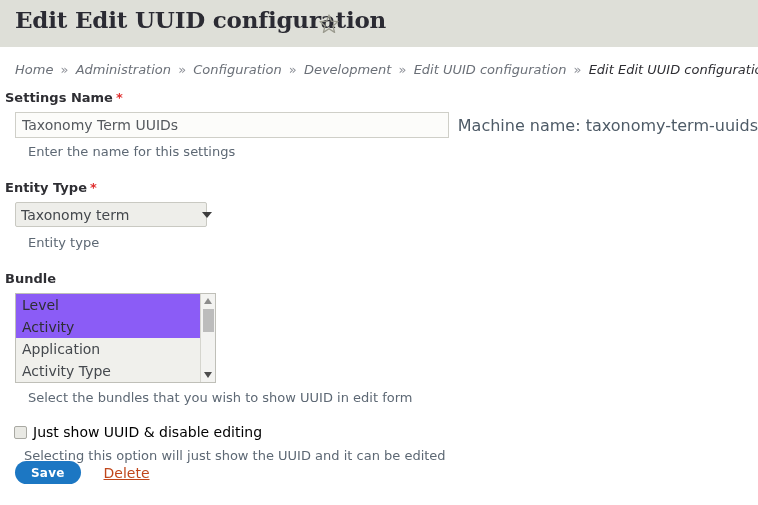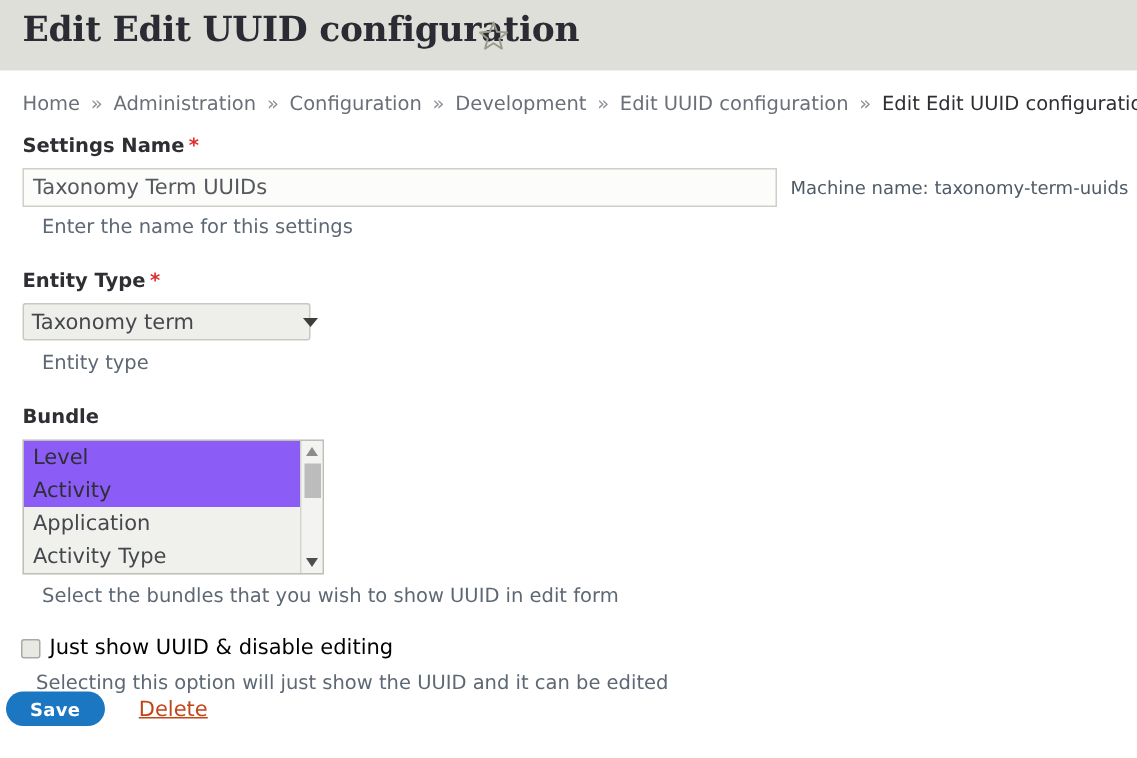--- a/index.html
+++ b/index.html
@@ -52,20 +52,21 @@
     left: 15px;
     top: 62px;
     font-size: 13px;
     color: #6b7078;
     white-space: nowrap;
     line-height: 16px;
   }
   .breadcrumb .crumb {
     color: #6b7078;
     text-decoration: none;
+    font-style: italic;
   }
   .breadcrumb .crumb.current {
     color: #2e2e33;
   }
   .breadcrumb .sep {
     color: #8d9098;
     padding: 0 3px;
   }
 
   
@@ -77,21 +78,21 @@
   }
   .field-block {
     position: relative;
     margin-bottom: 0;
   }
   .field-label {
     font-size: 13px;
     font-weight: bold;
     color: #2e2e33;
     line-height: 16px;
-    padding-left: 15px;
+    padding-left: 5px;
   }
   .req {
     color: #e02f2f;
     font-weight: bold;
     padding-left: 3px;
     font-size: 13px;
   }
   .field-desc {
     font-size: 13px;
     color: #5d6874;
@@ -112,21 +113,21 @@
     border: 1px solid #cfcfc8;
     background: #fcfcfa;
     font-size: 14px;
     font-family: "DejaVu Sans", sans-serif;
     color: #55595e;
     padding: 0 6px;
     outline: none;
     border-radius: 0;
   }
   .machine-name {
-    font-size: 12px;
+    font-size: 16px;
     color: #4e5b67;
     margin-left: 9px;
     white-space: nowrap;
   }
 
   
   .select-wrap {
     position: relative;
     margin-left: 15px;
     width: 206px;
@@ -250,21 +251,21 @@
   .cb-desc {
     font-size: 13px;
     color: #5d6874;
     padding-left: 33px;
     line-height: 16px;
   }
 
   
   .actions {
     position: absolute;
-    left: 4px;
+    left: 15px;
     top: 371px;
     display: flex;
     align-items: center;
   }
   .save-btn {
     background: #1c77c3;
     color: #ffffff;
     font-size: 12px;
     font-weight: bold;
     border: none;

